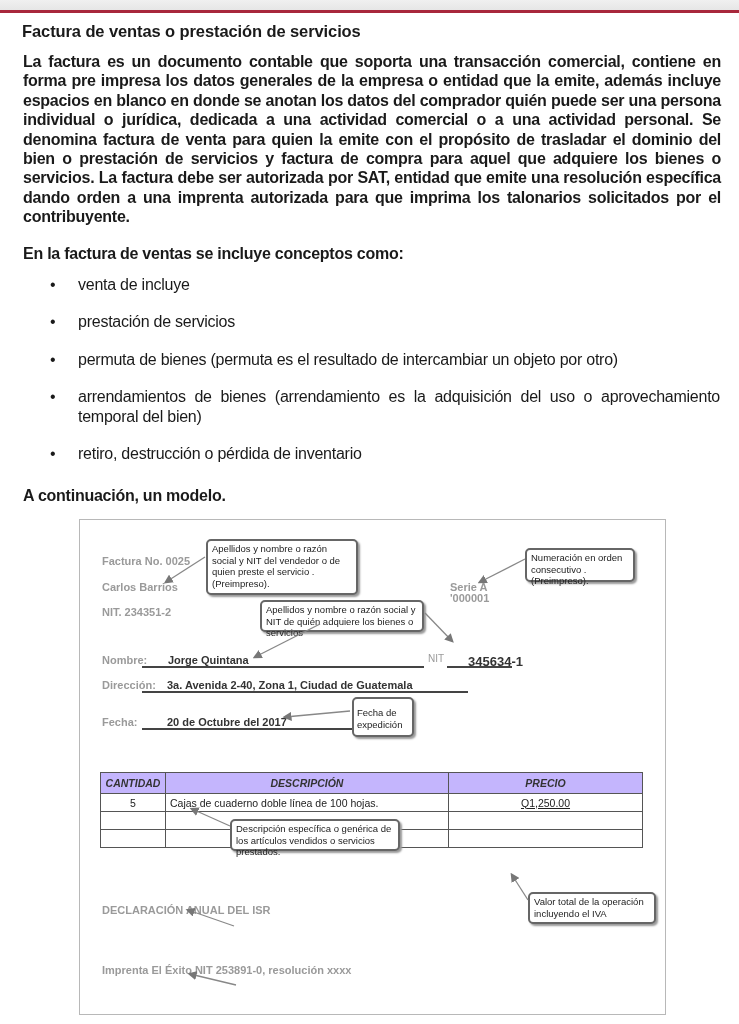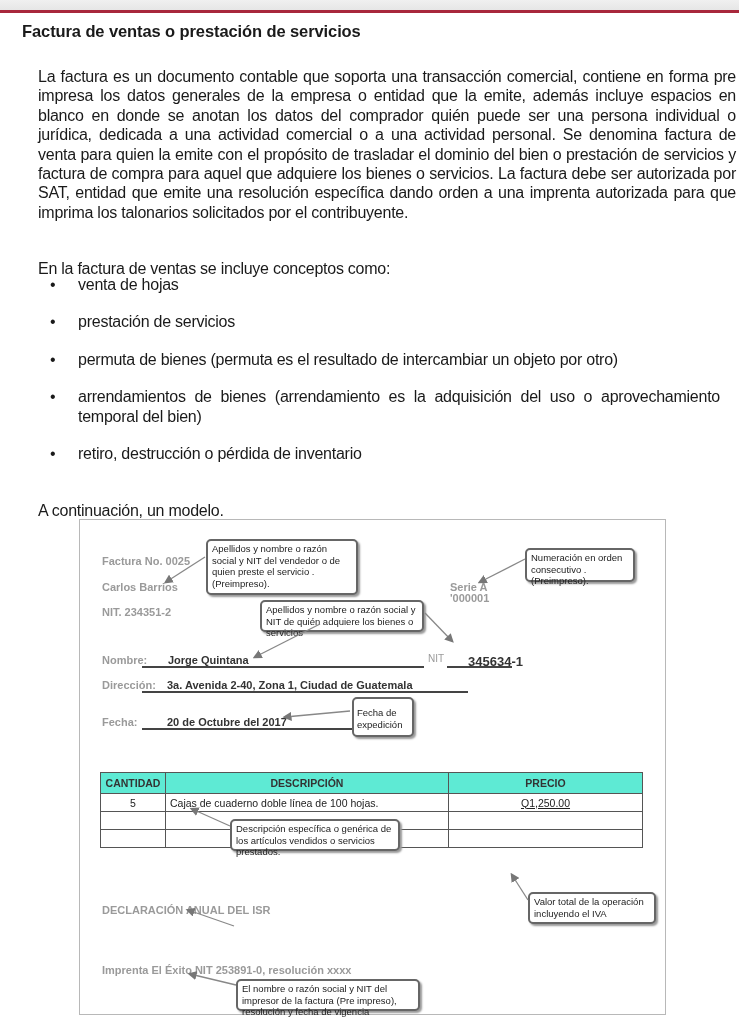--- a/index.html
+++ b/index.html
@@ -1,49 +1,49 @@
 <!DOCTYPE html>
 <html><head>
 <meta charset="utf-8">
 <style>
   html,body{margin:0;padding:0;background:#fff;}
   body{width:739px;height:1024px;position:relative;overflow:hidden;font-family:"Liberation Sans",sans-serif;color:#1a1a1a;}
   .topbar{position:absolute;left:0;top:0;width:739px;height:10px;background:linear-gradient(#f0f0f0,#e6e6e6);}
   .topline{position:absolute;left:0;top:10px;width:739px;height:3px;background:#a8283c;}
   .page{position:absolute;left:22px;top:22px;width:700px;}
   h1{margin:0;font-size:16.5px;font-weight:bold;letter-spacing:-0.1px;}
-  p{margin:16px;font-size:16px;line-height:19.4px;text-align:justify;letter-spacing:-0.25px;}
+  p{margin:1px;font-size:16px;line-height:19.4px;text-align:justify;letter-spacing:-0.25px;font-weight:bold;}
   .p1{position:absolute;top:29px;left:0;width:698px;}
   .p2{position:absolute;top:221px;left:0;}
   .list{position:absolute;top:253px;left:0;width:698px;margin:0;padding:0;list-style:none;}
   .list li{position:relative;padding-left:56px;font-size:16px;line-height:19.4px;text-align:justify;letter-spacing:-0.25px;}
   .list li .dot{position:absolute;left:28px;top:0;}
   .p3{position:absolute;top:463px;left:0;}
   .inv{position:absolute;left:79px;top:519px;width:585px;height:494px;border:1.5px solid #b8b8b8;background:#fff;font-family:"Liberation Sans",sans-serif;}
   .g{color:#9a9a9a;font-weight:bold;font-size:11px;position:absolute;white-space:nowrap;}
   .dk{color:#333;font-weight:bold;font-size:11px;position:absolute;white-space:nowrap;}
   .uline{position:absolute;height:1.5px;background:#444;}
   .callout{position:absolute;border:2px solid #666;border-radius:5px;background:#fff;box-shadow:2px 2px 2px #999;font-size:9.5px;line-height:11.5px;padding:2px 4px;color:#222;}
   table.items{position:absolute;left:20px;top:252px;width:543px;border-collapse:collapse;font-size:10.5px;}
-  table.items th{background:#5eead4;color:#333;font-weight:bold;height:18px;border:1.5px solid #555;}
+  table.items th{background:#c4b5fd;color:#333;font-weight:bold;height:18px;border:1.5px solid #555;font-style:italic;}
   table.items td{height:17px;border:1px solid #555;padding:0 4px;color:#222;}
   svg.arrows{position:absolute;left:0;top:0;}
 </style>
 </head>
 <body>
 
 <div class="topbar"></div>
 <div class="topline"></div>
 
 <div class="page">
   <h1>Factura de ventas o prestación de servicios</h1>
   <p class="p1">La factura es un documento contable que soporta una transacción comercial, contiene en forma pre impresa los datos generales de la empresa o entidad que la emite, además incluye espacios en blanco en donde se anotan los datos del comprador quién puede ser una persona individual o jurídica, dedicada a una actividad comercial o a una actividad personal. Se denomina factura de venta para quien la emite con el propósito de trasladar el dominio del bien o prestación de servicios y factura de compra para aquel que  adquiere los bienes o servicios. La factura debe ser autorizada por SAT, entidad que emite una resolución específica dando orden a una imprenta autorizada para que imprima los talonarios solicitados por el contribuyente.</p>
   <p class="p2">En la factura de ventas se incluye conceptos como:</p>
   <ul class="list">
-    <li style="margin-bottom:18px"><span class="dot">•</span><span>venta de hojas</span></li>
+    <li style="margin-bottom:18px"><span class="dot">•</span><span>venta de incluye</span></li>
     <li style="margin-bottom:18px"><span class="dot">•</span><span>prestación de servicios</span></li>
     <li style="margin-bottom:18px"><span class="dot">•</span><span>permuta de bienes (permuta es el resultado de intercambiar un objeto por otro)</span></li>
     <li style="margin-bottom:18px"><span class="dot">•</span><span>arrendamientos de bienes (arrendamiento es la adquisición del uso o aprovechamiento temporal del bien)</span></li>
     <li><span class="dot">•</span><span>retiro, destrucción o pérdida de inventario</span></li>
   </ul>
   <p class="p3">A continuación, un modelo.</p>
 </div>
 
 <div class="inv">
   <span class="g" style="left:22px;top:35px">Factura No. 0025</span>
@@ -99,21 +99,20 @@
           <td></td>
       </tr>
     </tbody>
   </table>
   <div class="callout" style="left:150px;top:299px;width:158px;height:24px">Descripción específica o genérica de los artículos vendidos o servicios prestados.</div>
 
   <span class="g" style="left:22px;top:384px">DECLARACIÓN ANUAL DEL ISR</span>
   <div class="callout" style="left:448px;top:372px;width:116px;height:24px">Valor total de la operación incluyendo el IVA</div>
 
   <span class="g" style="left:22px;top:444px">Imprenta El Éxito NIT 253891-0, resolución xxxx</span>
-  <div class="callout" style="left:156px;top:459px;width:172px;height:24px">El nombre o razón social y NIT del impresor de la factura (Pre impreso), resolución y fecha de vigencia</div>
 
   <svg class="arrows" width="585" height="494">
     <defs>
       <marker id="ah" markerWidth="7" markerHeight="7" refX="5" refY="3.5" orient="auto">
         <path d="M0,0 L7,3.5 L0,7 Z" fill="#777"></path>
       </marker>
     </defs>
     <g stroke="#888" stroke-width="1.3" fill="none" marker-end="url(#ah)">
       <line x1="125" y1="37" x2="86" y2="62"></line>
       <line x1="445" y1="39" x2="400" y2="62"></line>

